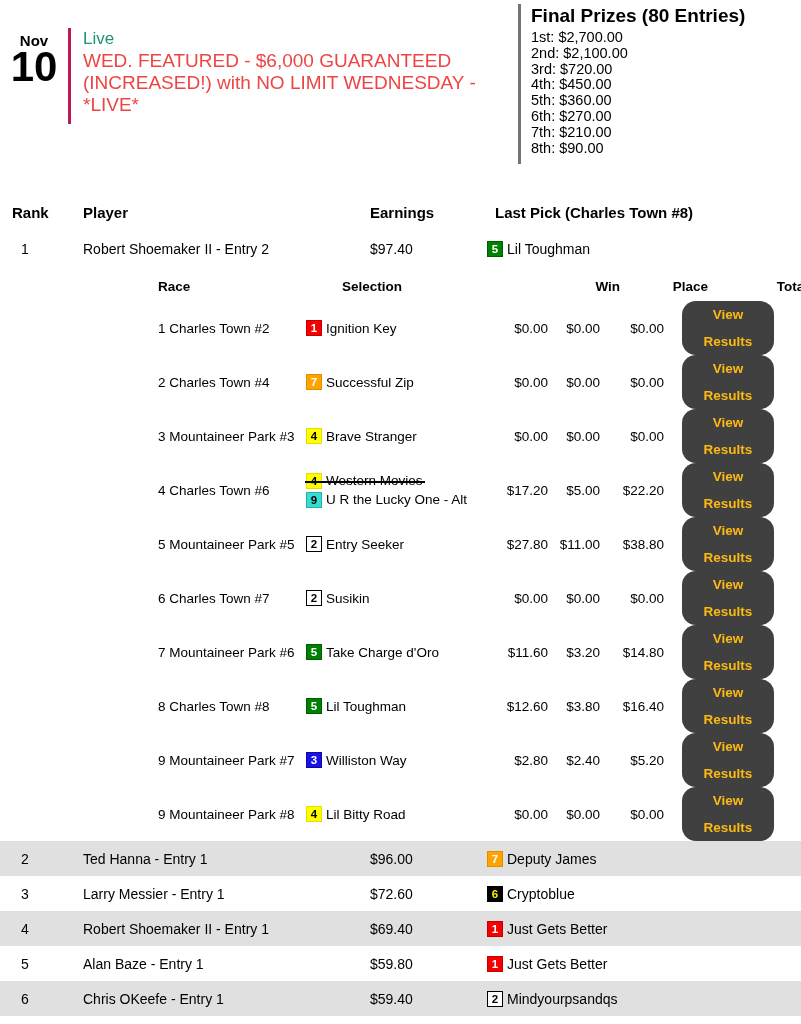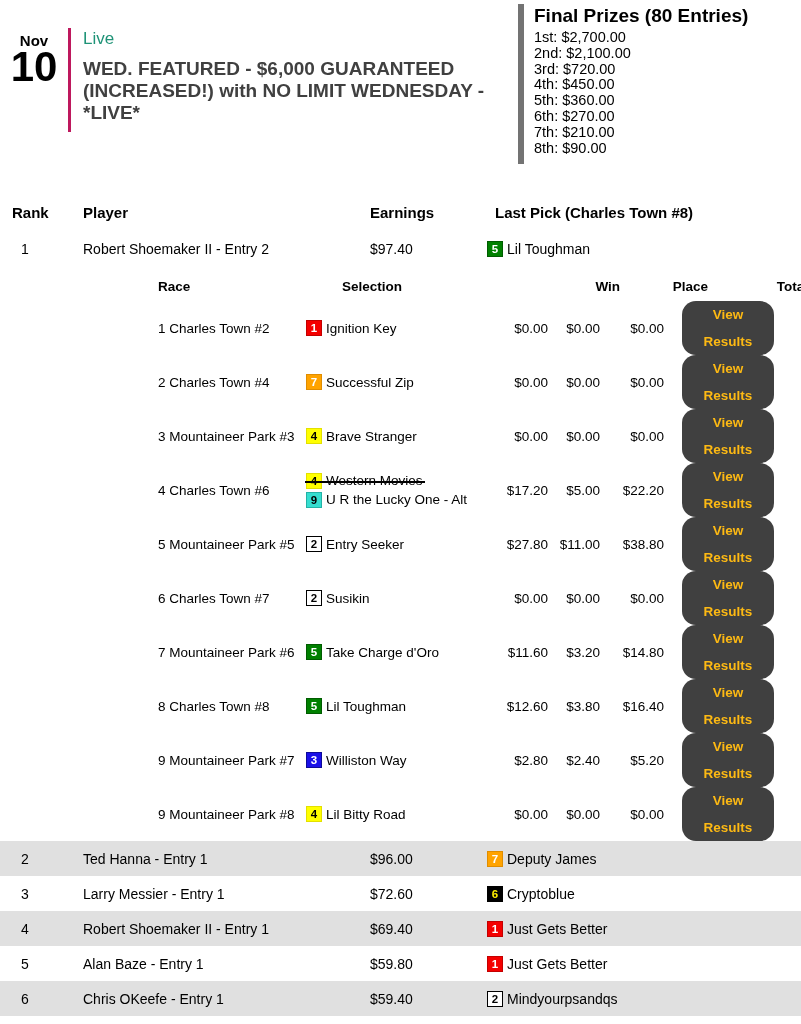--- a/index.html
+++ b/index.html
@@ -7,22 +7,22 @@
     width:801px;height:1024px;overflow:hidden;background:#fff;color:#000;
     font-family:"Liberation Sans", sans-serif;
   }
   
   .event-header{display:flex;align-items:flex-start;height:193px;box-sizing:border-box;}
   .date-block{width:68px;margin-top:32px;text-align:center;flex:none;}
   .date-month{font-weight:bold;font-size:15px;line-height:17px;}
   .date-day{font-weight:bold;font-size:42px;line-height:36px;}
   .title-block{border-left:3px solid #be185d;margin-top:28px;padding:0 14px 8px 12px;width:414px;flex:none;}
   .live-link{color:#1f9377;font-size:17px;line-height:21px;text-decoration:none;display:inline-block;cursor:pointer;}
-  .event-title{color:#404040;font-size:19px;font-weight:bold;line-height:22px;margin:9px 0 0 0;}
-  .prizes{margin-left:auto;margin-top:4px;border-left:6px solid #737373;padding:1px 0 8px 10px;width:283px;flex:none;box-sizing:border-box;}
+  .event-title{color:#ef4444;font-size:19px;font-weight:normal;line-height:22px;margin:1px 0 0 0;}
+  .prizes{margin-left:auto;margin-top:4px;border-left:3px solid #737373;padding:1px 0 8px 10px;width:283px;flex:none;box-sizing:border-box;}
   .prizes-title{font-size:19px;font-weight:bold;margin:0 0 4px 0;line-height:21px;}
   .prize-item{font-size:14.5px;line-height:15.8px;}
   
   .lb-head,.lb-row{display:grid;grid-template-columns:83px 287px 115px 1fr;align-items:center;}
   .lb-head{height:38px;font-weight:bold;font-size:15px;}
   .lb-head .col-rank{padding-left:12px;}
   .lb-head .col-pick{padding-left:10px;}
   .lb-row{height:35px;font-size:14px;}
   .lb-row.alt{background:#e0e0e0;}
   .lb-row .col-rank{width:50px;text-align:center;}

